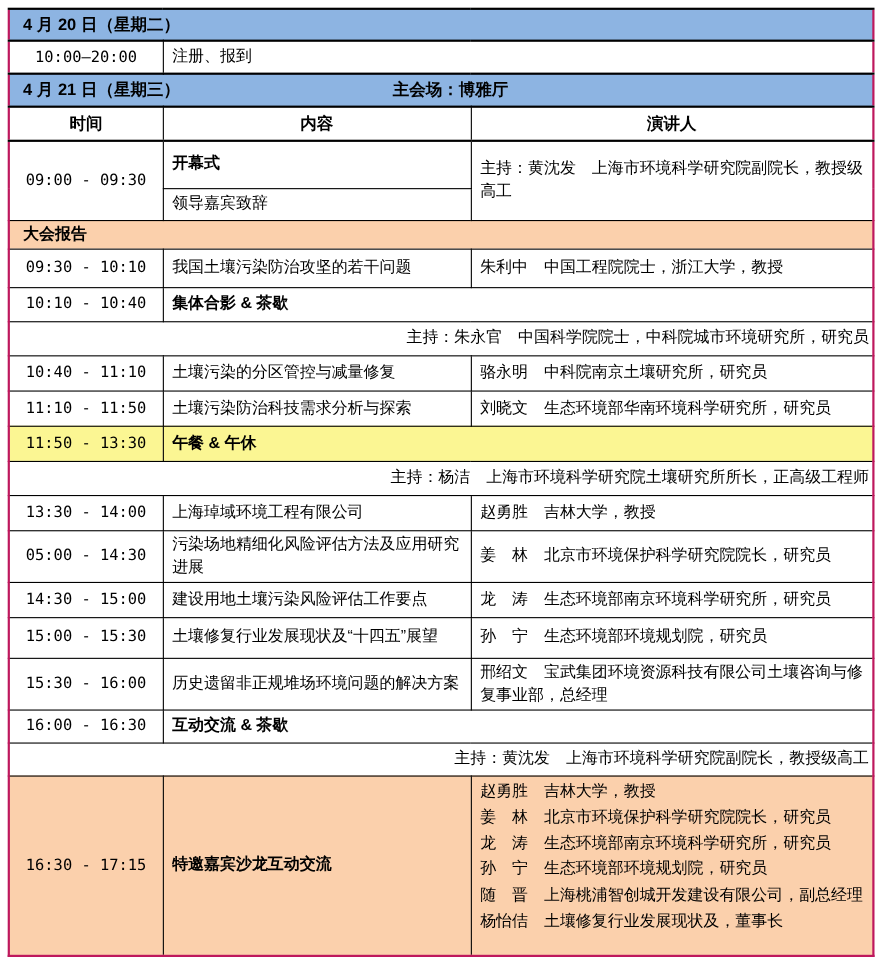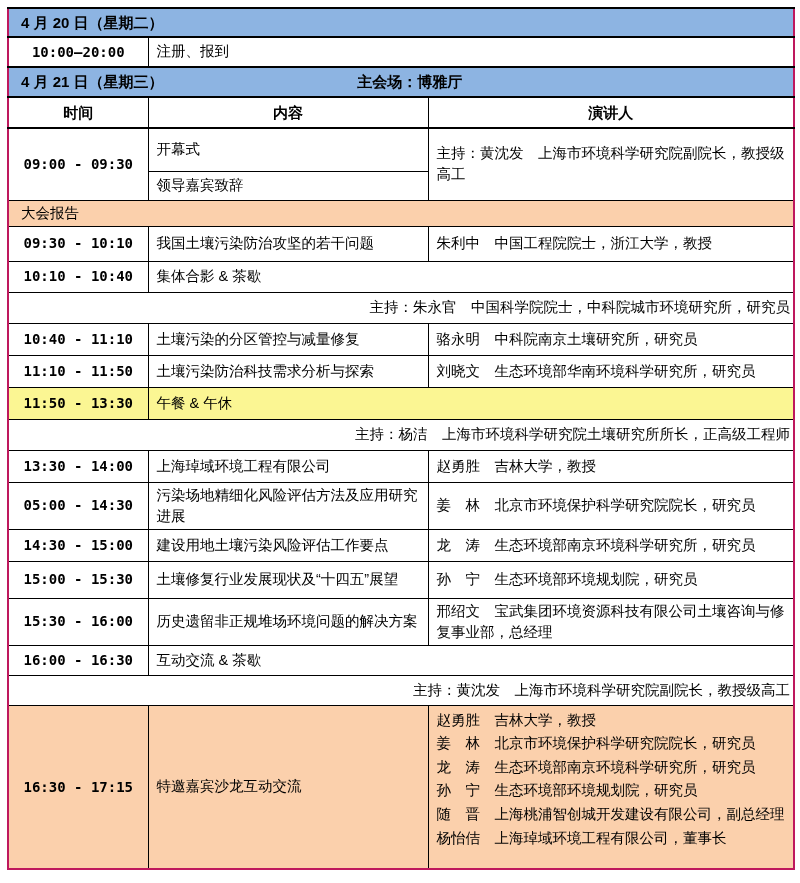--- a/index.html
+++ b/index.html
@@ -1,21 +1,21 @@
 <!DOCTYPE html>
 <html><head>
 <meta charset="utf-8">
 <style>
   html,body{margin:0;padding:0;background:#ffffff;}
   body{width:800px;height:883px;font-family:"Liberation Sans","DejaVu Sans",sans-serif;color:#000;}
   .wrap{padding:7px;}
   table{border-collapse:collapse;width:786px;table-layout:fixed;border:2px solid #be185d;}
   td{border:1px solid #000;font-size:14.5px;padding:2px 8px;vertical-align:middle;line-height:1.45;word-break:break-all;}
-  .time{text-align:center;font-family:"DejaVu Sans Mono","Liberation Mono",monospace;font-size:14px;padding:2px 1px;letter-spacing:0px;font-weight:bold;}
-  .bold{font-weight:normal;}
+  .time{text-align:center;font-family:"DejaVu Sans Mono","Liberation Mono",monospace;font-size:14px;padding:2px 1px;letter-spacing:0px;}
+  .bold{font-weight:bold;}
   tr.blue td{background:#8DB4E2;font-weight:bold;font-size:15px;border-top-width:2px;border-bottom-width:2px;}
   tr.orange td{background:#FBD0AC;}
   tr.yellow td{background:#FBF693;}
   tr.header-row td{font-weight:bold;text-align:center;font-size:15px;border-bottom-width:2px;}
   tr.host-row td{text-align:right;padding-right:3px;}
   .rel{position:relative;width:100%;}
   .venue-center{position:absolute;left:44%;top:0;white-space:nowrap;text-align:center;}
   .pl{padding-left:12px;}
   .sp-lines div{line-height:23.6px;}
   td.v-top{vertical-align:top;padding-top:3px;}
@@ -147,20 +147,20 @@
     <tr class="orange" style="height:164px">
       <td class="time">16:30 - 17:15</td>
       <td class="bold">特邀嘉宾沙龙互动交流</td>
       <td class="v-top">
         <div class="sp-lines">
           <div>赵勇胜　吉林大学，教授</div>
           <div>姜　林　北京市环境保护科学研究院院长，研究员</div>
           <div>龙　涛　生态环境部南京环境科学研究所，研究员</div>
           <div>孙　宁　生态环境部环境规划院，研究员</div>
           <div>随　晋　上海桃浦智创城开发建设有限公司，副总经理</div>
-          <div>杨怡佶　上海琸域环境工程有限公司，董事长</div>
+          <div>杨怡佶　土壤修复行业发展现状及，董事长</div>
         </div>
       </td>
     </tr>
 
   </tbody>
     </table>
 </div>
 
 </body></html>

